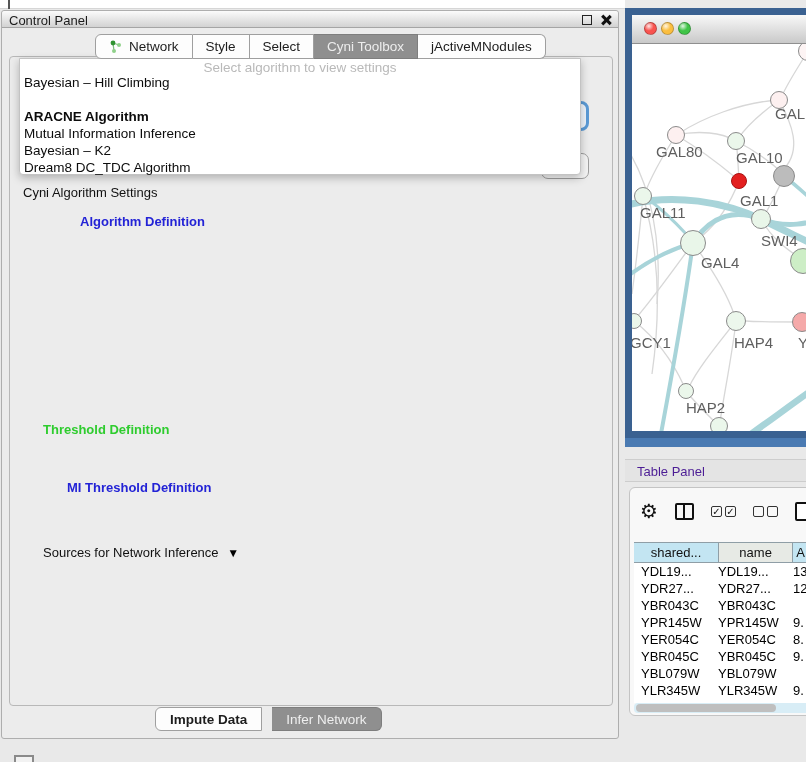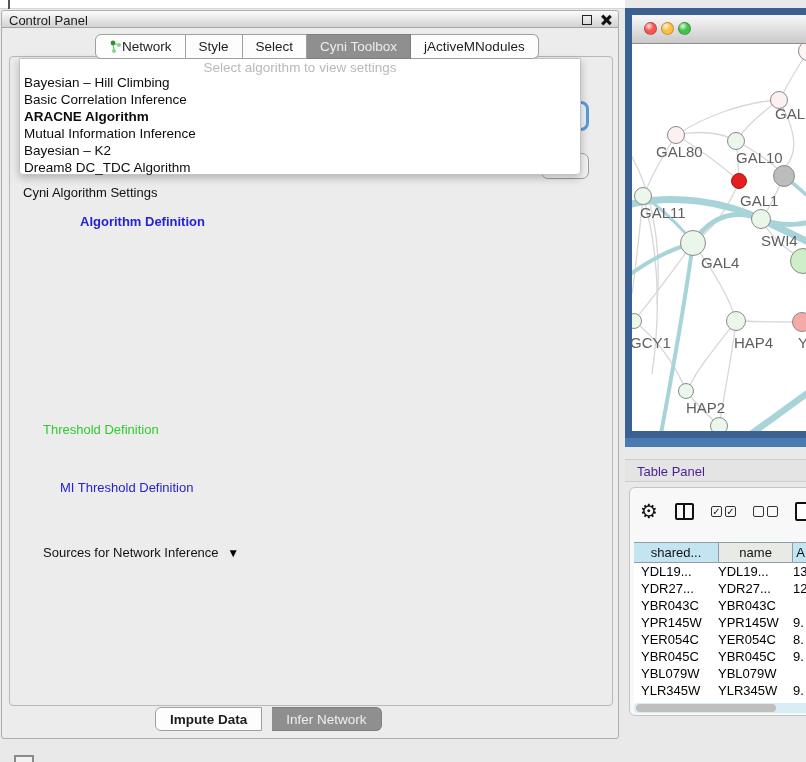--- a/index.html
+++ b/index.html
@@ -16,21 +16,21 @@
   .cp-titlebar { left:0; top:0; width:100%; height:17px; background:linear-gradient(#fbfbfb,#d2d2d2); border-bottom:1px solid #a5a5a5; border-radius:3px 3px 0 0; }
   .cp-title { left:7px; top:2px; font-size:13px; color:#1c1c1c; }
   .btn-restore { left:580px; top:4px; width:10px; height:10px; border:1.6px solid #222; background:transparent; }
   .btn-close { left:598px; top:3px; width:12px; height:12px; }
   .btn-close::before,.btn-close::after { content:""; position:absolute; left:5px; top:0; width:2.6px; height:12px; background:#111; }
   .btn-close::before { transform:rotate(45deg); }
   .btn-close::after { transform:rotate(-45deg); }
 
   
   .cp-tabs { left:93px; top:23px; height:25px; display:flex; z-index:4; }
-  .cp-tab { background:#fdfdfd; border:1px solid #9f9f9f; border-left:none; padding:0 13px; font-size:13.5px; color:#1d1d1d; display:flex; align-items:center; gap:0; }
+  .cp-tab { background:#fdfdfd; border:1px solid #9f9f9f; border-left:none; padding:0 13px; font-size:13.5px; color:#1d1d1d; display:flex; align-items:center; gap:7px; }
   .cp-tab:first-child { border-left:1px solid #9f9f9f; border-radius:6px 0 0 6px; }
   .cp-tab:last-child { border-radius:0 6px 6px 0; }
   .cp-tab.sel { background:#8f8f8f; color:#ededed; border-color:#7e7e7e; }
   .net-icon { width:13px; height:13px; display:inline-block; }
 
   
   .tabpane { left:7px; top:45px; width:604px; height:650px; border:1px solid #b8b8b8; border-radius:4px; background:#ececec; z-index:1; }
 
   
   .peek-combo { left:515px; top:90px; width:72px; height:30px; border:3px solid #5b9ad5; border-radius:8px; background:#eef4fb; z-index:2; }
@@ -159,21 +159,20 @@
       </div>
   </div>
 
   <div class="abs tabpane"></div>
   <div class="abs peek-combo"></div>
   <div class="abs peek-btn"></div>
 
   <div class="abs popup">
     <div class="abs popup-placeholder">Select algorithm to view settings</div>
     <div class="abs popup-item" style="top:16px">Bayesian – Hill Climbing</div>
-    <div class="abs popup-item" style="top:33px">Basic Correlation Inference</div>
     <div class="abs popup-item bold" style="top:50px">ARACNE Algorithm</div>
     <div class="abs popup-item" style="top:67px">Mutual Information Inference</div>
     <div class="abs popup-item" style="top:84px">Bayesian – K2</div>
     <div class="abs popup-item" style="top:101px">Dream8 DC_TDC Algorithm</div>
   </div>
 
   <div class="abs group settings-group"></div>
   <div class="abs group-label" style="left:17px; top:174px; color:#111;">Cyni Algorithm Settings</div>
   <div class="abs vscroll">
       <div class="abs vscroll-thumb"></div>
@@ -211,30 +210,30 @@
   <div class="abs field" style="left:423px; top:358px; width:143px;">
       <span>6</span>
     </div>
 
   <div class="abs hub-row" style="left:41px; top:392px;">
     <span>Hub/Transcription Factor Definition</span>
     <span class="tri" style="margin-left:8px;">▶</span>
   </div>
 
   <div class="abs group" style="left:29px; top:418px; width:543px; height:112px;"></div>
-  <div class="abs group-label title-green" style="left:37px; top:411px; font-weight:normal;">Threshold Definition</div>
+  <div class="abs group-label title-green" style="left:37px; top:411px; font-weight:bold;">Threshold Definition</div>
 
   <div class="abs lbl" style="left:84px; top:447px;">Which threshold to use:</div>
   <div class="abs combo" style="left:231px; top:442px; width:293px;">
     <span>MI Threshold</span>
     <span class="spinner"></span>
   </div>
 
   <div class="abs group" style="left:37px; top:476px; width:526px; height:50px;"></div>
-  <div class="abs group-label title-blue" style="left:54px; top:469px; font-weight:normal;">MI Threshold Definition</div>
+  <div class="abs group-label title-blue" style="left:61px; top:469px; font-weight:bold;">MI Threshold Definition</div>
   <div class="abs lbl" style="left:48px; top:500px;">Mutual Information Threshold:</div>
   <div class="abs field" style="left:418px; top:496px; width:144px;">
       <span>0.5</span>
     </div>
 
   <div class="abs group" style="left:29px; top:541px; width:543px; height:117px;"></div>
   <div class="abs group-label" style="left:37px; top:534px; color:#111;">
     <span>Sources for Network Inference</span>
     <span class="tri" style="margin-left:5px;">▼</span>
   </div>

